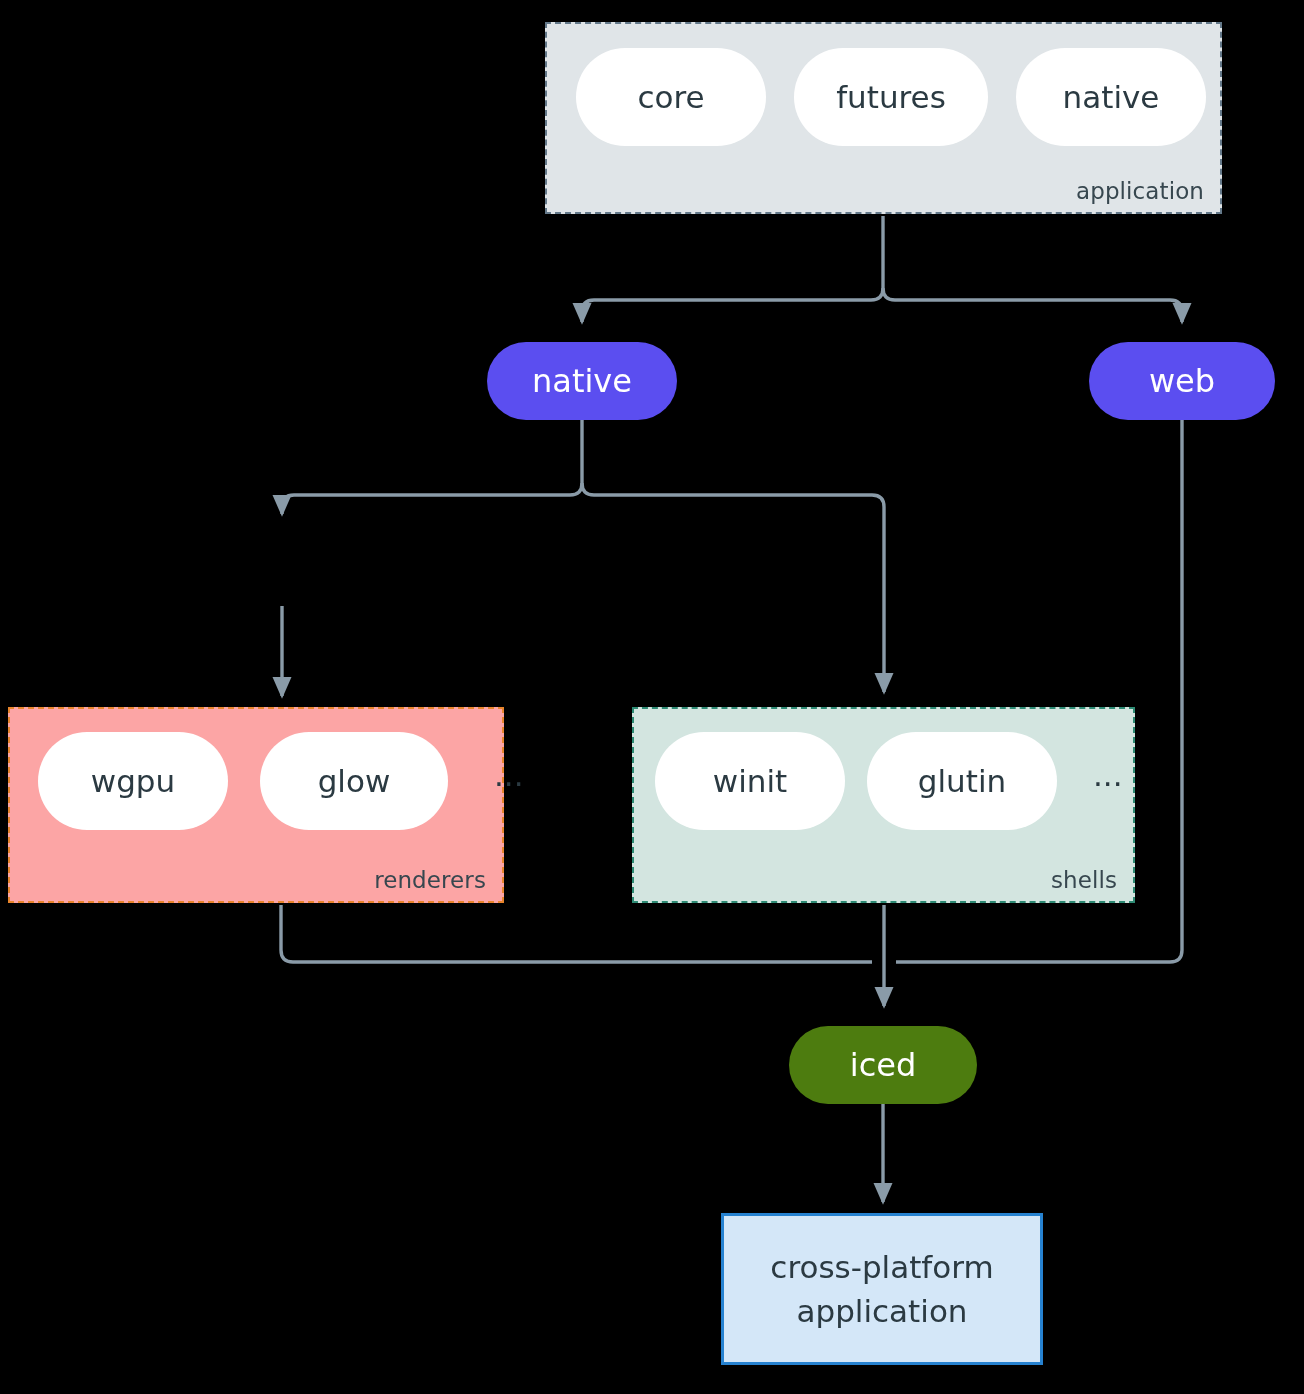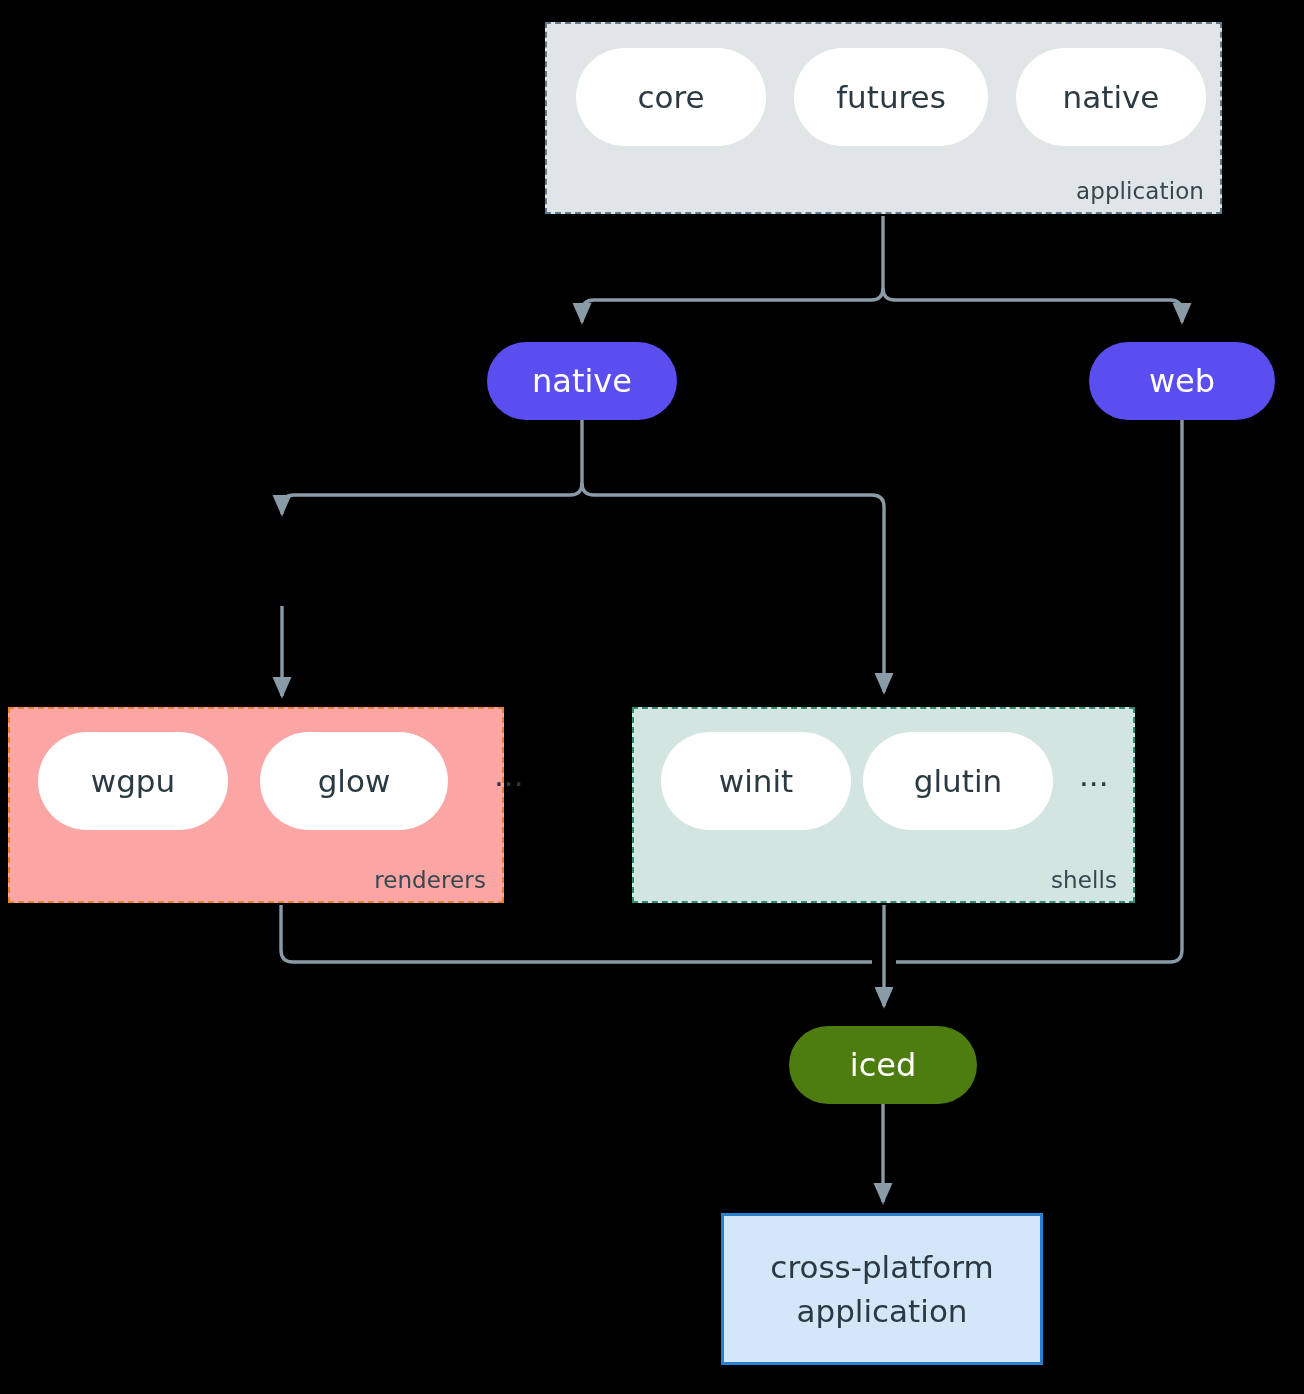--- a/index.html
+++ b/index.html
@@ -77,23 +77,23 @@
 
   .group-shells {
     left: 632px;
     top: 707px;
     width: 503px;
     height: 196px;
     background: #d3e5e0;
     border: 2px dashed #2e8b74;
   }
   .group-shells .group-items {
-    left: 27px;
+    left: 21px;
     top: 23px;
-    gap: 12px;
+    gap: 22px;
   }
 
   
   .pill-white {
     background: #ffffff;
     border-radius: 55px;
     height: 98px;
     display: flex;
     align-items: center;
     justify-content: center;

